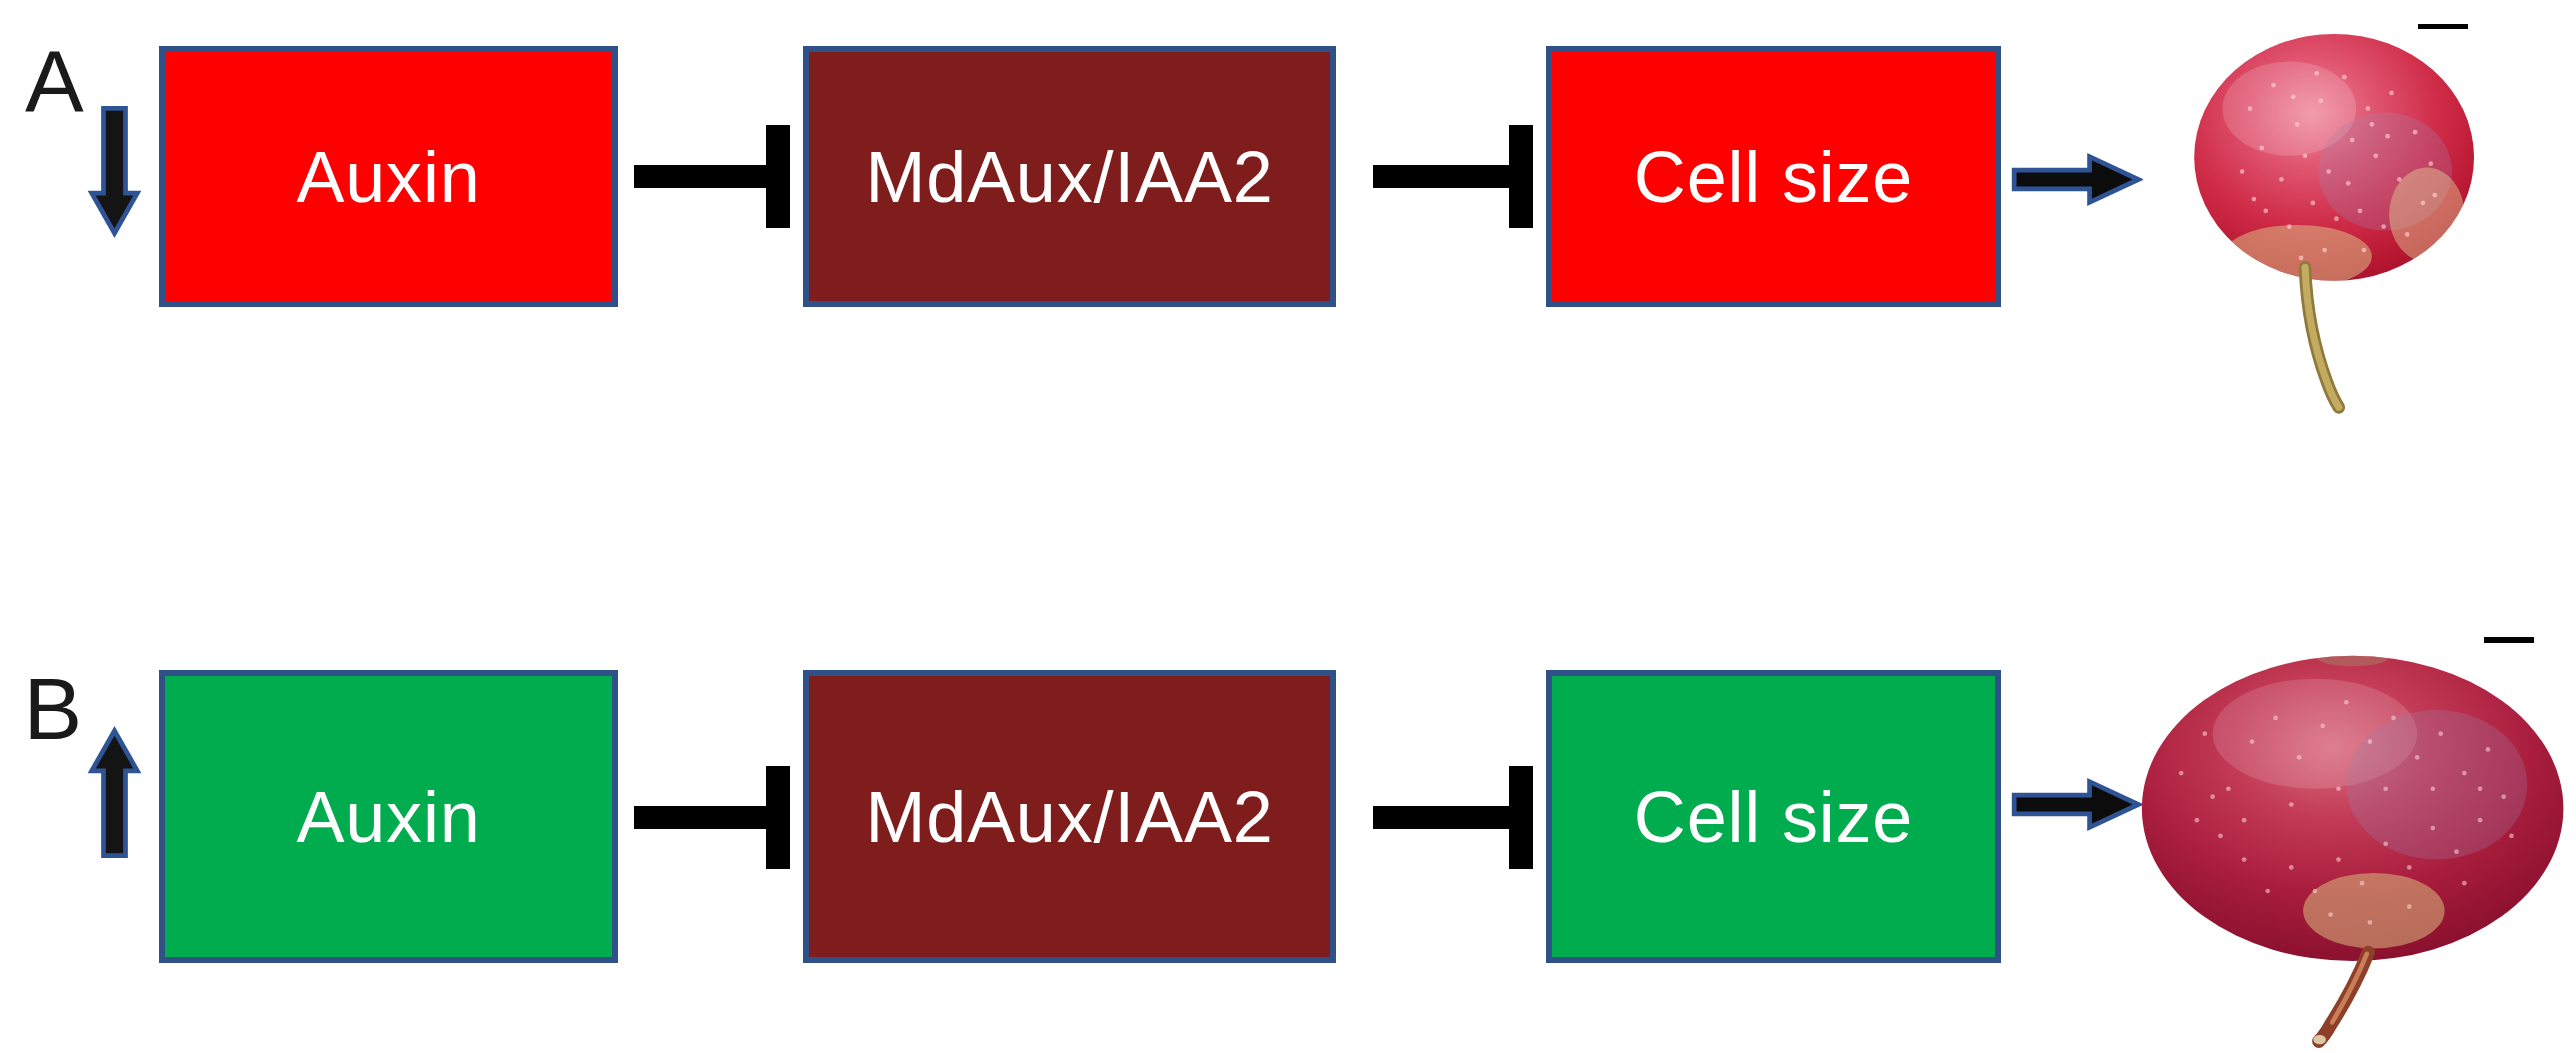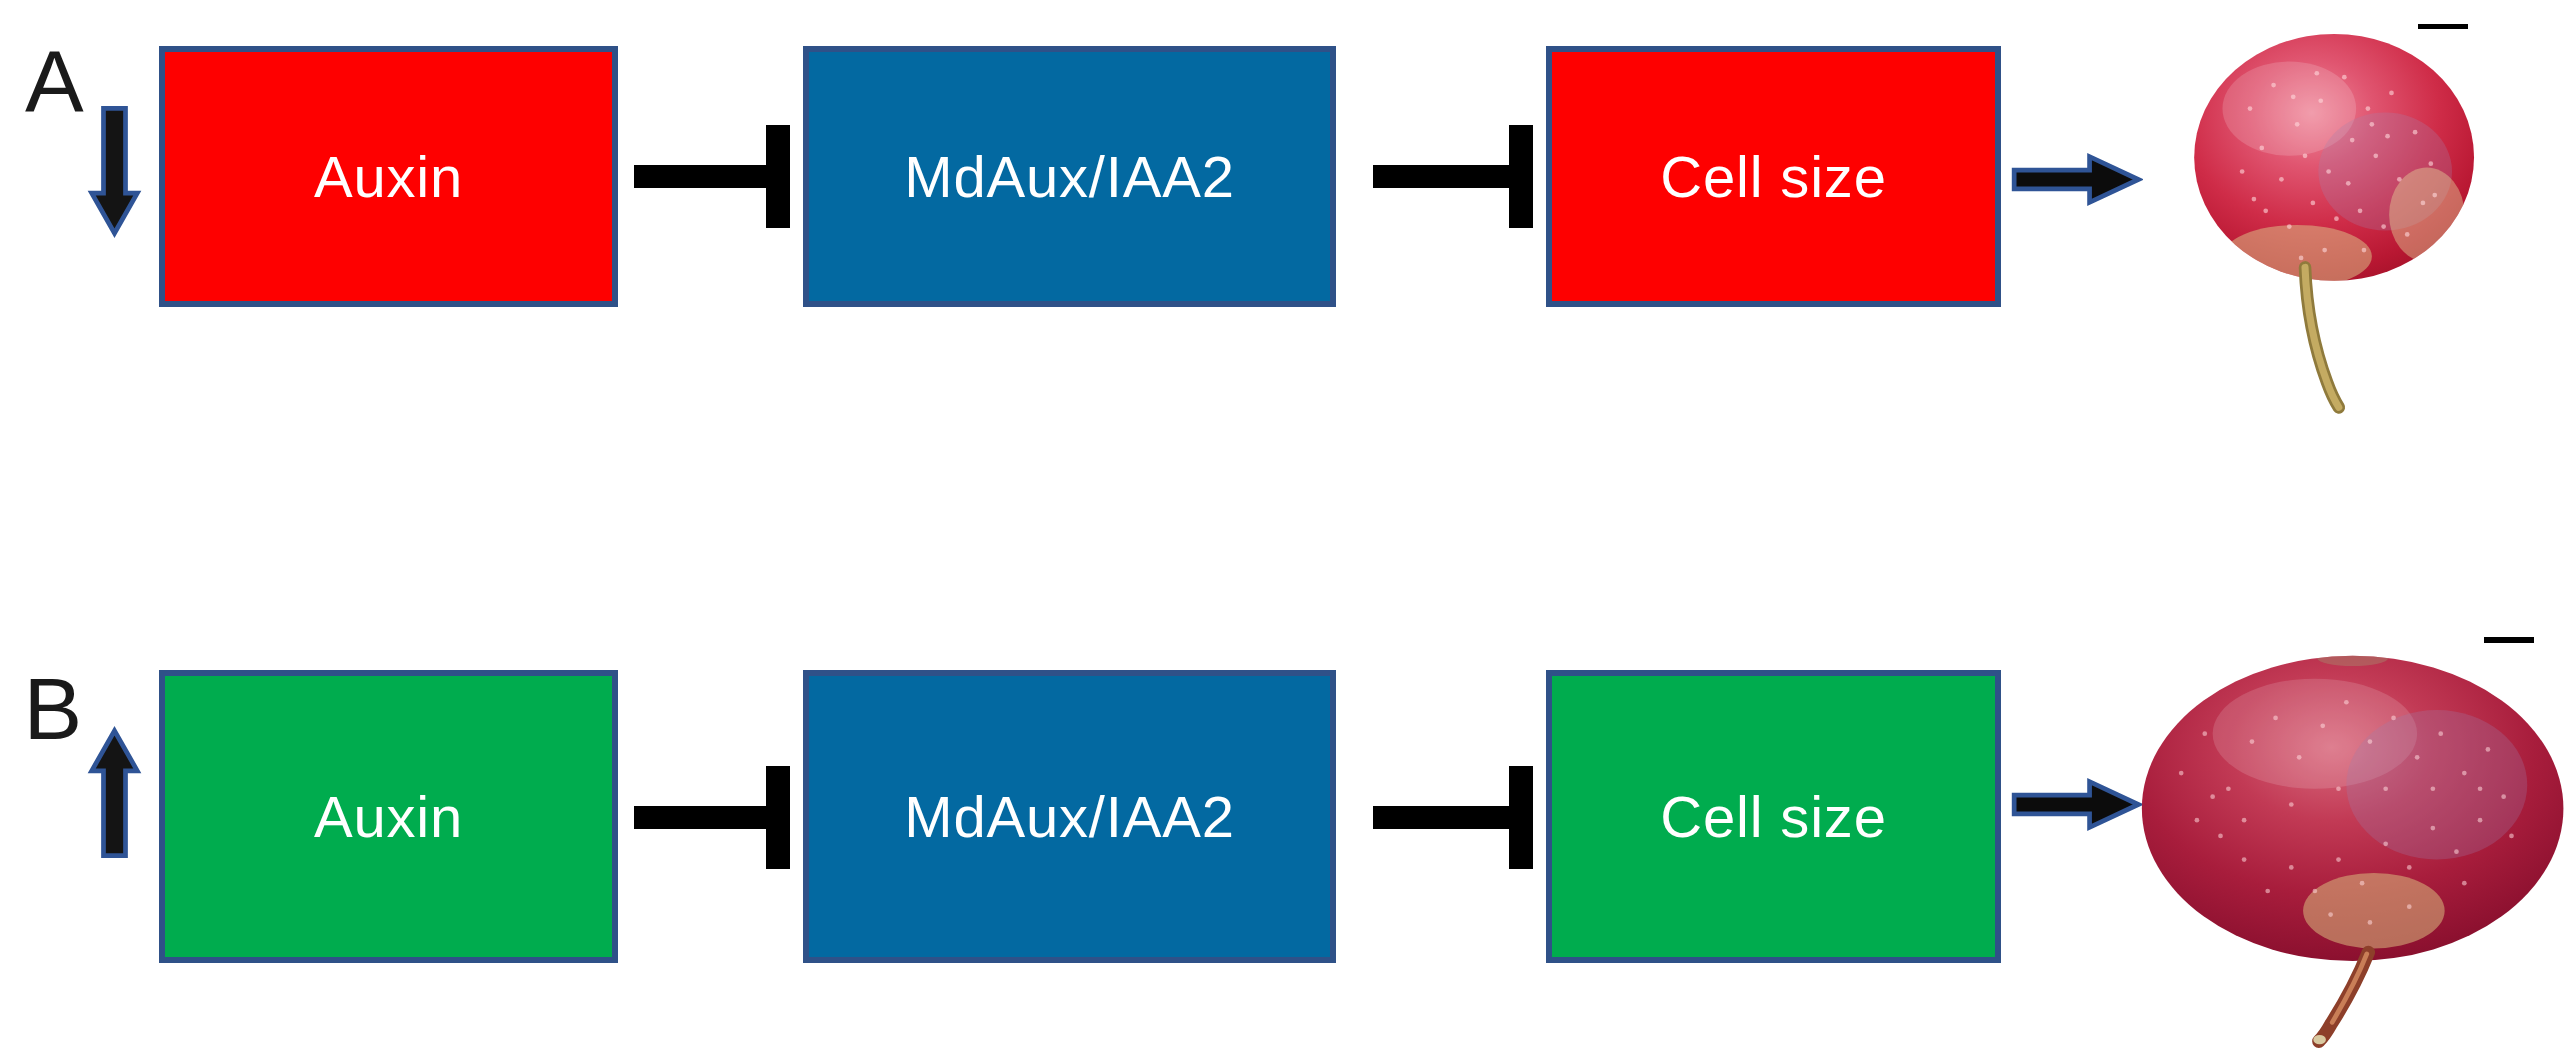--- a/index.html
+++ b/index.html
@@ -1,24 +1,24 @@
 <!DOCTYPE html>
 <html style="font-size:12.6px"><head>
 <meta charset="utf-8">
 <style>
   html,body{margin:0;padding:0;background:#ffffff;}
   #canvas{position:relative;width:2576px;height:1054px;background:#ffffff;overflow:hidden;
           font-family:"Liberation Sans", sans-serif;}
   .panel-label{position:absolute;font-size:88px;line-height:1;color:#1a1a1a;font-weight:400;}
   .node{position:absolute;display:flex;align-items:center;justify-content:center;
         border:6.3px solid #2f5188;box-sizing:border-box;}
-  .node span{color:#ffffff;font-size:58px;font-weight:400;letter-spacing:0.8px;white-space:nowrap;}
+  .node span{color:#ffffff;font-size:72px;font-weight:400;letter-spacing:0.8px;white-space:nowrap;}
   .fill-red{background:#fe0000;}
   .fill-green{background:#00ac4e;}
-  .fill-blue{background:#0369a1;}
+  .fill-blue{background:#7f1d1d;}
   .tbar-h,.tbar-v,.scalebar{position:absolute;background:#000000;}
   .abs{position:absolute;}
 </style>
 </head>
 <body>
 
 <div id="canvas">
 
   <div class="panel-label" style="left:25px;top:38px;">A</div>
 

